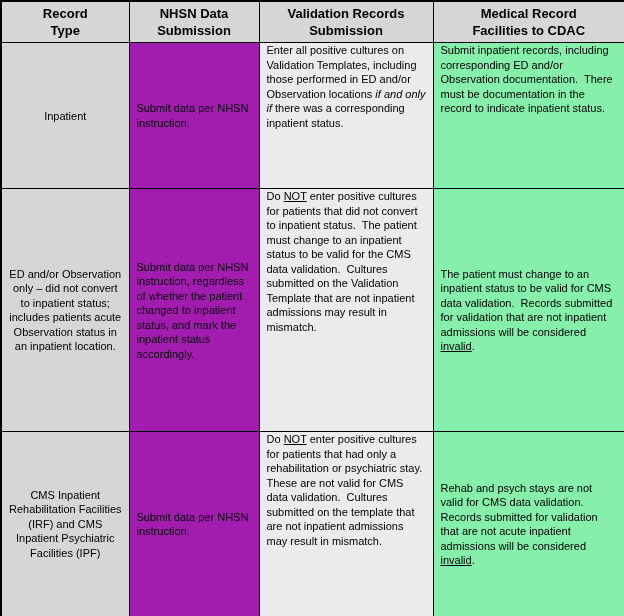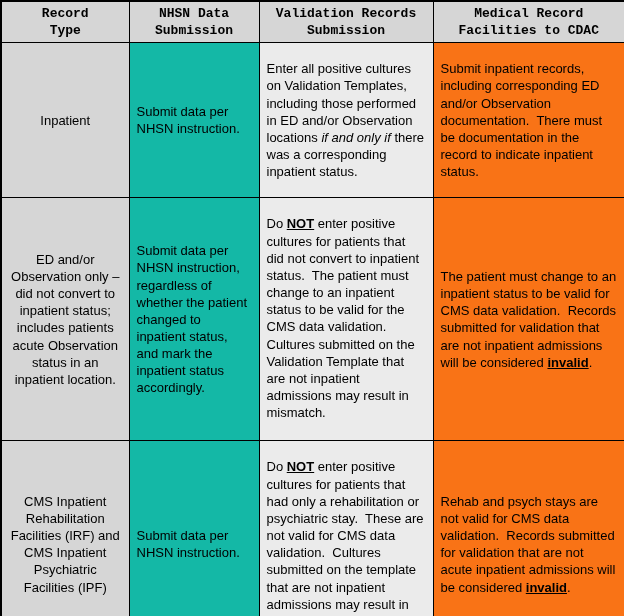--- a/index.html
+++ b/index.html
@@ -18,48 +18,47 @@
   table.grid {
     border-collapse: collapse;
     table-layout: fixed;
     width: 624px;
     height: 616px;
     border: 2px solid var(--border, #000000);
   }
   table.grid th, table.grid td {
     border: 1px solid var(--border, #000000);
     box-sizing: border-box;
-    font-size: 13px;
+    font-size: 11px;
     line-height: 1.32;
-    padding: 17px 7px;
+    padding: 0 7px;
     white-space: pre-wrap;
     overflow: hidden;
   }
   table.grid th {
     background: var(--header-bg, #d6d6d6);
     font-weight: bold;
     font-size: 13px;
     text-align: center;
     vertical-align: middle;
     padding: 3px 4px;
-    font-family: Liberation Mono, monospace;
   }
   td.label {
     background: var(--label-bg, #d6d6d6);
     font-weight: normal;
     text-align: center;
     vertical-align: middle;
     padding: 4px 8px;
   }
-  td.c2 { background: #14b8a6; vertical-align: middle; text-align: left; }
+  td.c2 { background: #a21caf; vertical-align: middle; text-align: left; }
   td.c3 { background: var(--validation-bg, #ebebeb); vertical-align: top; text-align: left; }
-  td.c4 { background: #f97316; text-align: left; }
+  td.c4 { background: #86efac; text-align: left; }
   td.vtop { vertical-align: top; }
   td.vmid { vertical-align: middle; }
-  .bu { font-weight: bold; text-decoration: underline; }
+  .bu { font-weight: normal; text-decoration: underline; }
   .it  { font-style: italic; }
 </style>
 </head>
 <body>
 
 <div class="page">
   <table class="grid">
     <colgroup>
       <col style="width:128px">
       <col style="width:130px">

